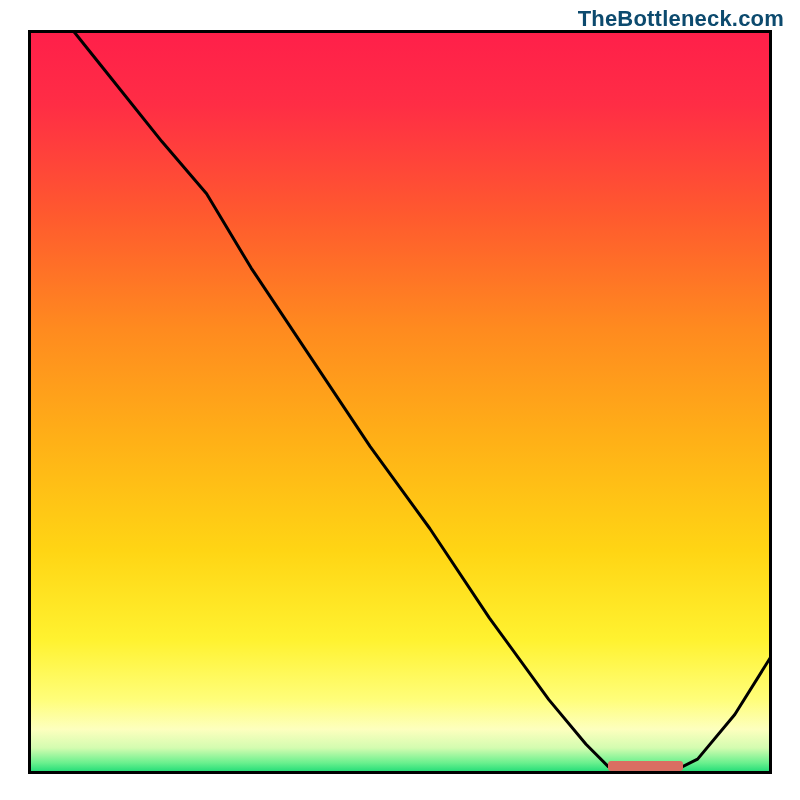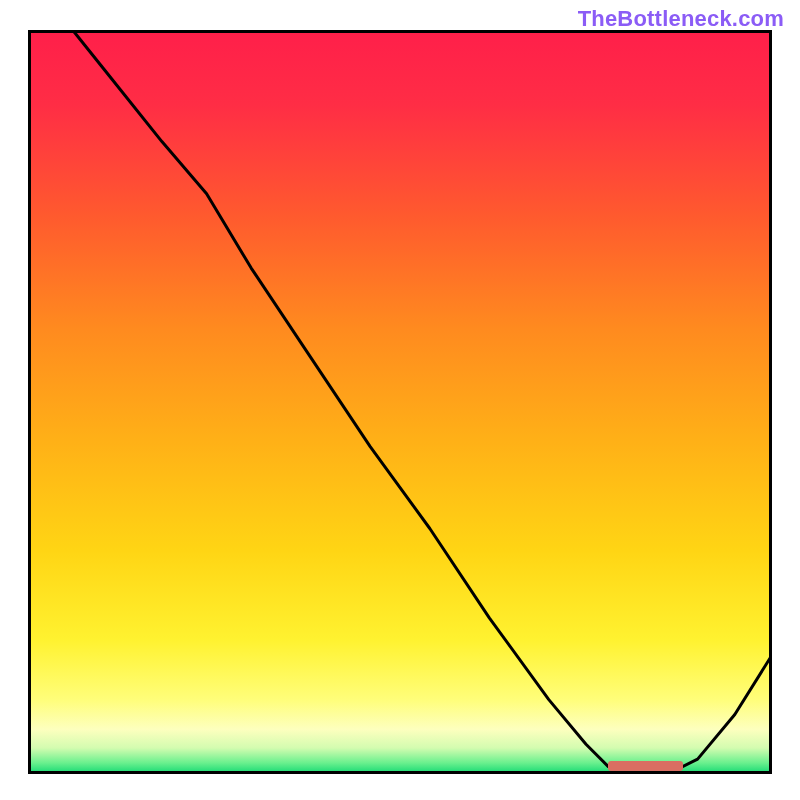--- a/index.html
+++ b/index.html
@@ -14,21 +14,21 @@
     position: relative;
     width: 800px;
     height: 800px;
   }
   #watermark {
     position: absolute;
     top: 6px;
     right: 16px;
     font-size: 22px;
     font-weight: 600;
-    color: #8b5cf6;
+    color: #0c4a6e;
     letter-spacing: 0.2px;
   }
   #plot-outer {
     position: absolute;
     left: 28px;
     top: 30px;
     width: 744px;
     height: 744px;
     background: #ffffff;
     box-sizing: border-box;

